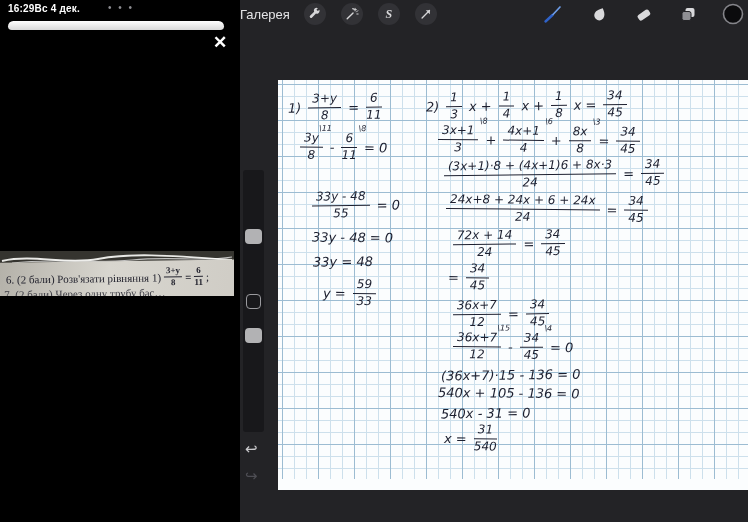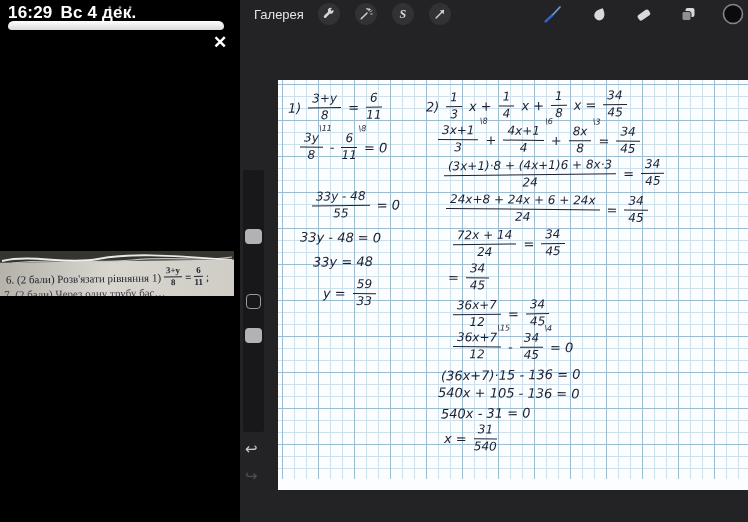--- a/index.html
+++ b/index.html
@@ -3,42 +3,42 @@
 <meta charset="utf-8">
 <style>
   html,body{margin:0;padding:0;}
   body{
     width:748px;height:522px;position:relative;overflow:hidden;
     background:#242427;font-family:"Liberation Sans",sans-serif;
     -webkit-font-smoothing:antialiased;
   }
   
   .left-panel{position:absolute;left:0;top:0;width:240px;height:522px;background:#000;z-index:5;}
-  .status-bar{position:absolute;left:8px;top:3px;color:#fff;font-size:17px;font-weight:700;letter-spacing:.2px;display:flex;gap:8px;}
+  .status-bar{position:absolute;left:8px;top:3px;color:#fff;font-size:10px;font-weight:700;letter-spacing:.2px;display:flex;}
   .handle-dots{position:absolute;left:108px;top:2px;color:#8e8e93;font-size:10px;letter-spacing:2px;}
   .sheet-bar{position:absolute;left:8px;top:21px;width:216px;height:9px;border-radius:7px 7px 5px 5px;
     background:linear-gradient(#ffffff,#d9d9d9);}
   .close-btn{position:absolute;left:209px;top:31px;width:22px;height:22px;color:#fff;font-size:17px;font-weight:700;
     display:flex;align-items:center;justify-content:center;cursor:pointer;}
   
   .photo{position:absolute;left:0px;top:251px;width:234px;height:45px;overflow:hidden;background:#c9c6bf;}
   .photo-torn{position:absolute;left:0;top:0;width:234px;height:13px;background:#35342f;}
   .photo-body{position:absolute;left:0;top:10px;width:240px;height:40px;
     background:linear-gradient(100deg,#b4b1a9 0%,#d8d6cf 45%,#cfccc5 100%);
     transform:rotate(-.8deg);}
   .printed{font-family:"Liberation Serif",serif;color:#23232e;font-size:11px;white-space:nowrap;}
   .printed-line1{position:absolute;left:6px;top:6px;display:flex;align-items:center;gap:3px;}
   .printed-line2{position:absolute;left:4px;top:26px;color:#3a3a42;}
   .pfr{display:inline-flex;flex-direction:column;align-items:center;font-size:9px;font-weight:700;line-height:1;}
   .pfr .pnum{border-bottom:1px solid #23232e;padding:0 2px 1px;}
   .pfr .pden{padding-top:1px;}
   
   .main{position:absolute;left:240px;top:0;width:508px;height:522px;background:#232326;}
   .topbar{position:absolute;left:0;top:0;width:508px;height:28px;display:flex;align-items:center;}
-  .gallery-label{color:#e4e4e6;font-size:13px;margin-left:14px;margin-right:14px;cursor:pointer;}
+  .gallery-label{color:#e4e4e6;font-size:13px;margin-right:14px;cursor:pointer;}
   .tool-circle{width:22px;height:22px;border-radius:50%;background:#323236;display:flex;align-items:center;justify-content:center;
     margin-right:15px;cursor:pointer;}
   .right-tools{position:absolute;right:4px;top:0;height:28px;display:flex;align-items:center;gap:23px;}
   .rt{width:22px;height:22px;display:flex;align-items:center;justify-content:center;cursor:pointer;}
   .sel-s{color:#d8d8da;font-size:12px;font-style:italic;font-weight:700;font-family:"Liberation Serif",serif;}
   
   .side-track{position:absolute;left:3px;top:170px;width:21px;height:262px;background:#18181b;border-radius:3px;}
   .slider-handle{position:absolute;left:2px;width:17px;height:15px;border-radius:4px;background:#b2b2b4;cursor:pointer;}
   .handle-1{top:59px;}
   .handle-2{top:158px;}
@@ -203,21 +203,21 @@
           </span>
           <span>= 0</span>
         </div>
         <div class="hw-line" style="margin-left: 22px; margin-top: 19px;">
           <span class="fr">
             <span class="num">33y - 48</span>
             <span class="den">55</span>
           </span>
           <span>= 0</span>
         </div>
-        <div class="hw-line" style="margin-left: 12px;">
+        <div class="hw-line" style="margin-left: 24px;">
           <span>33y - 48 = 0</span>
         </div>
         <div class="hw-line" style="margin-left: 25px;">
           <span>33y = 48</span>
         </div>
         <div class="hw-line" style="margin-left: 35px;">
           <span>y =</span>
           <span class="fr">
             <span class="num">59</span>
             <span class="den">33</span>

